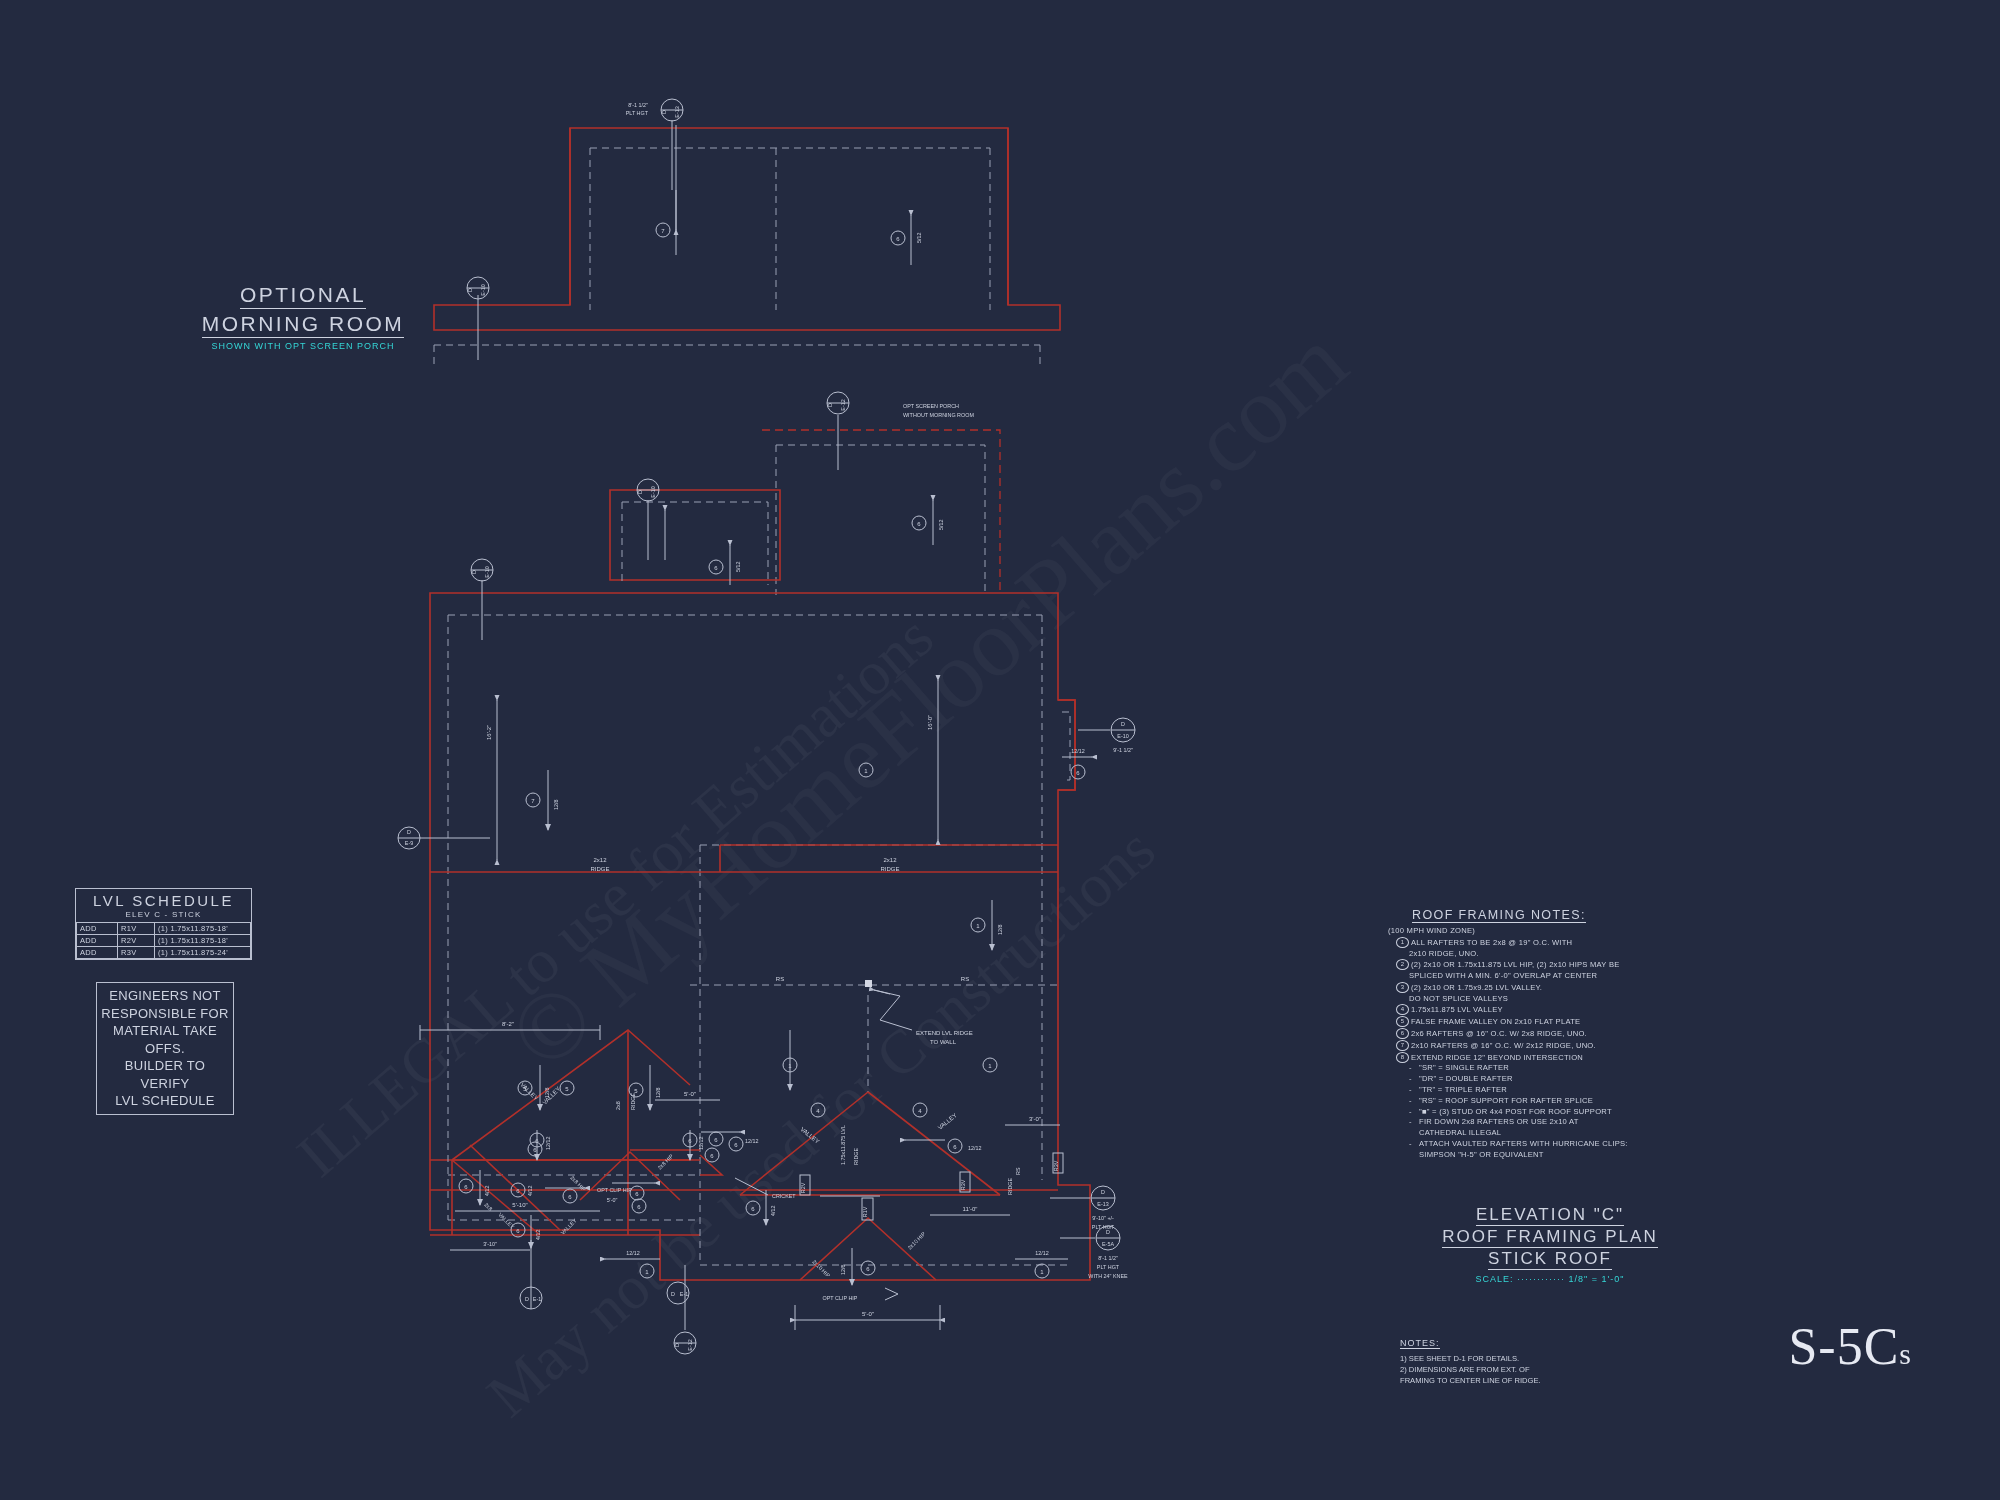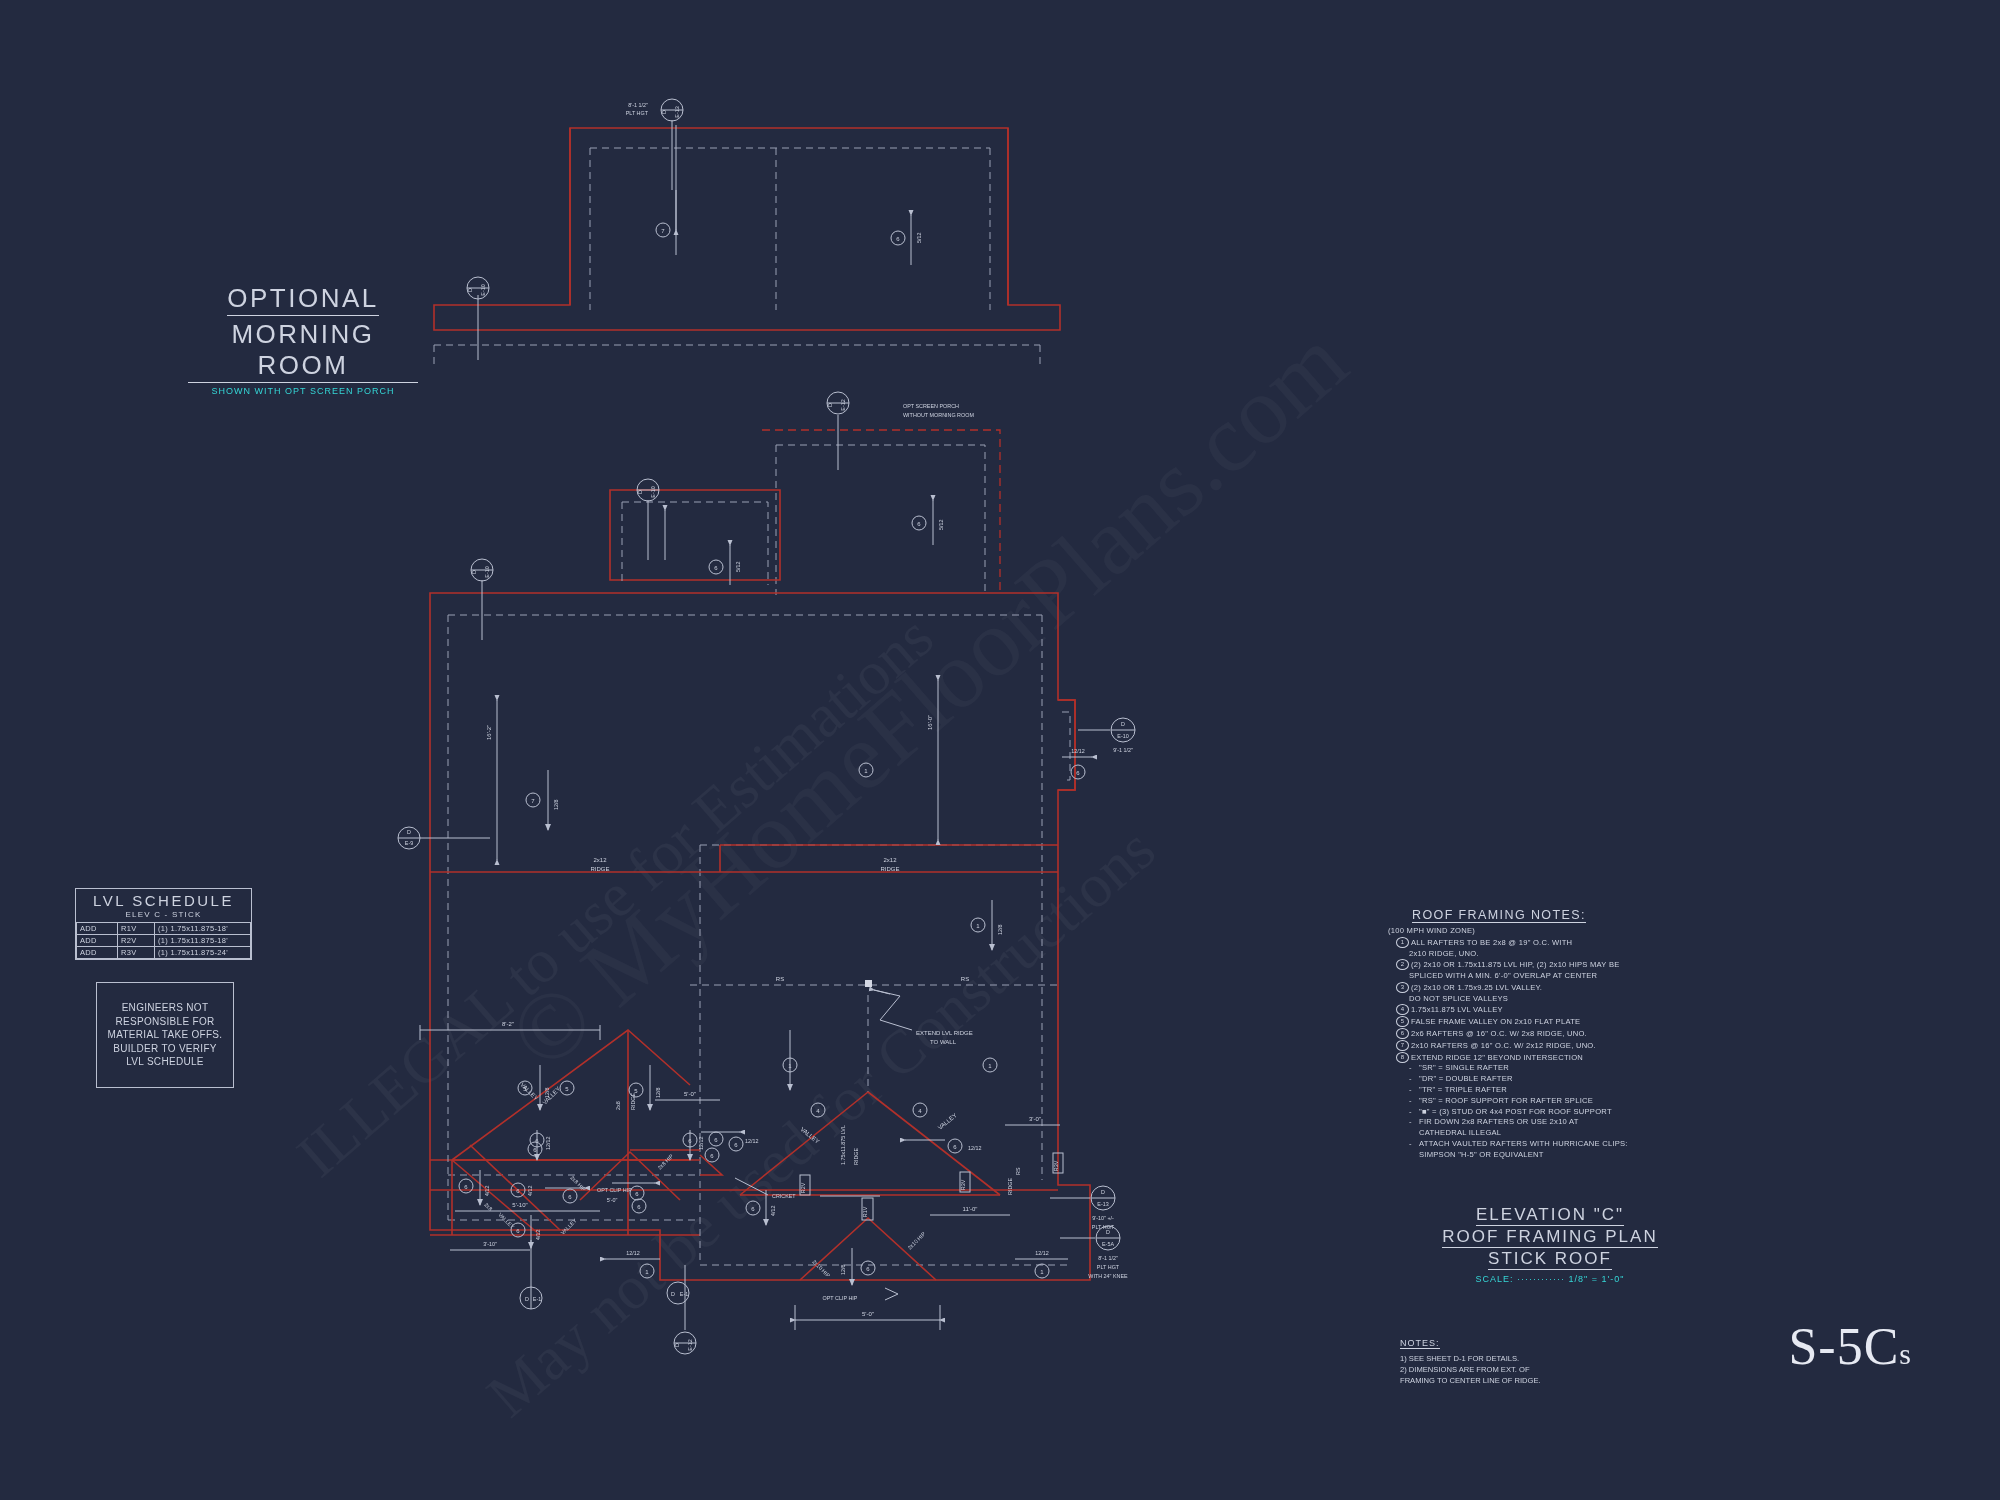--- a/index.html
+++ b/index.html
@@ -44,21 +44,21 @@
   #wm3 {
     font-size: 62px;
     left: 520px; top: 1360px;
     transform: rotate(-41deg);
     transform-origin: left bottom;
     color: rgba(255,255,255,0.045);
   }
 
   
   .ttl-lg {
-    font-size: 26px; letter-spacing: 2.5px;
+    font-size: 21px; letter-spacing: 2.5px;
     border-bottom: 1px solid #ced3e0;
     padding-bottom: 1px;
     display: inline-block;
     color: #ced3e0;
   }
   .ttl-md {
     font-size: 17px; letter-spacing: 2px;
     border-bottom: 1px solid #ced3e0;
     display: inline-block;
     color: #ced3e0;
@@ -94,23 +94,23 @@
     white-space: nowrap;
     letter-spacing: .3px;
   }
   #lvl-table td.c1 { width: 34px; }
   #lvl-table td.c2 { width: 30px; }
 
   #eng-box {
     left: 96px; top: 982px;
     width: 132px;
     border: 1px solid #b9bfd0;
-    padding: 18px 2px;
+    padding: 4px 2px;
     text-align: center;
-    font-size: 10px;
+    font-size: 13px;
     line-height: 1.35;
     color: #ced3e0;
     letter-spacing: .3px;
   }
 
   
   #notes-blk { left: 1388px; top: 905px; width: 330px; }
   #notes-hdr {
     font-size: 12.5px; letter-spacing: 1.4px;
     border-bottom: 1px solid #ced3e0;

